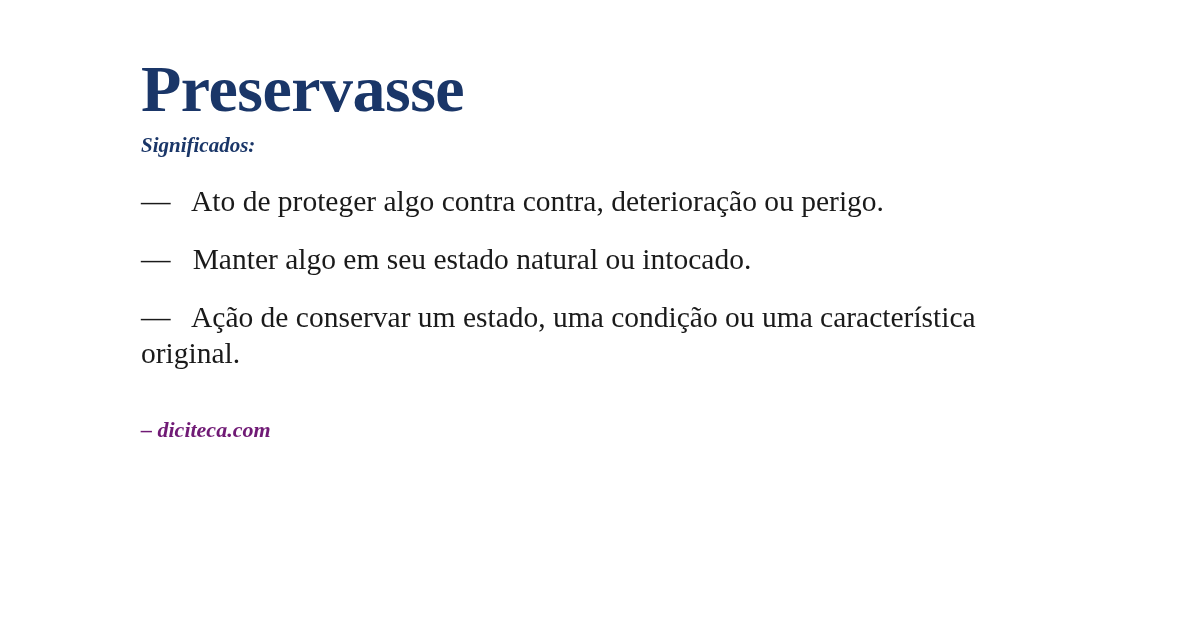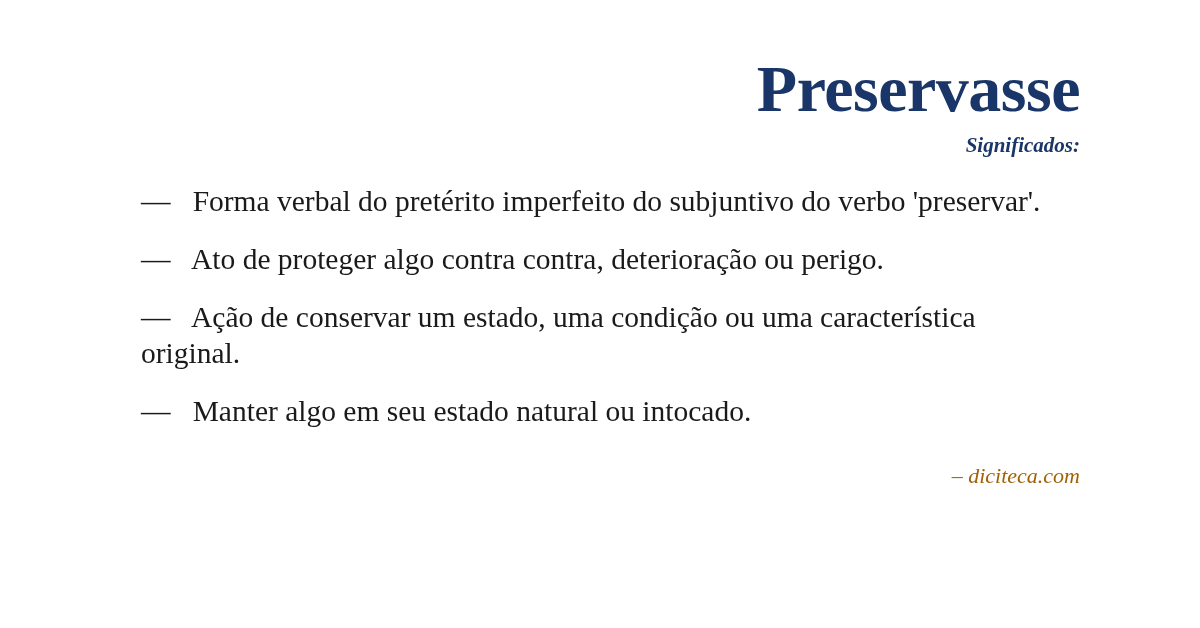--- a/index.html
+++ b/index.html
@@ -16,21 +16,20 @@
   }
 
   .card {
     box-sizing: border-box;
     width: 1200px;
     height: 628px;
     background: #ffffff;
     padding: 56px 120px 0 141px;
     display: flex;
     flex-direction: column;
-    align-items: flex-end;
   }
 
   .entry-title {
     font-family: "Liberation Serif", "DejaVu Serif", serif;
     font-weight: bold;
     font-size: 66px;
     line-height: 1.0;
     color: #1a3668;
     letter-spacing: -0.5px;
     margin: 0;
@@ -66,51 +65,47 @@
     text-indent: 0;
     hanging-punctuation: none;
   }
 
   .definition-item .dash {
     display: inline;
   }
 
   .attribution {
     font-family: "Liberation Serif", "DejaVu Serif", serif;
-    font-weight: normal;
+    font-weight: bold;
     font-style: italic;
     font-size: 22px;
     line-height: 1.2;
-    color: #a16207;
-    margin-top: 12px;
+    color: #701a75;
+    margin-top: 24px;
   }
 </style>
 </head>
 <body>
 
 <div class="card">
 
   <h1 class="entry-title">Preservasse</h1>
 
   <div class="section-label">Significados:</div>
 
   <ul class="definitions">
     <li class="definition-item">
       <span class="dash">— </span>
-      <span>Forma verbal do pretérito imperfeito do subjuntivo do verbo 'preservar'.</span>
-    </li>
-    <li class="definition-item">
-      <span class="dash">— </span>
       <span>Ato de proteger algo contra contra, deterioração ou perigo.</span>
     </li>
     <li class="definition-item">
       <span class="dash">— </span>
-      <span>Ação de conservar um estado, uma condição ou uma característica original.</span>
+      <span>Manter algo em seu estado natural ou intocado.</span>
     </li>
     <li class="definition-item">
       <span class="dash">— </span>
-      <span>Manter algo em seu estado natural ou intocado.</span>
+      <span>Ação de conservar um estado, uma condição ou uma característica original.</span>
     </li>
   </ul>
 
   <div class="attribution">– diciteca.com</div>
 
 </div>
 
 </body></html>

